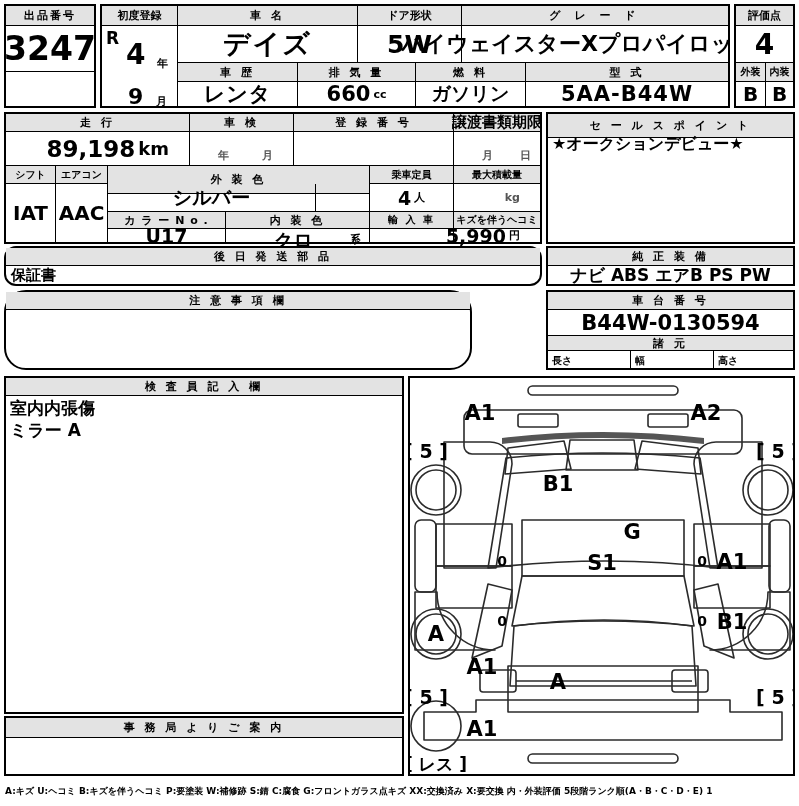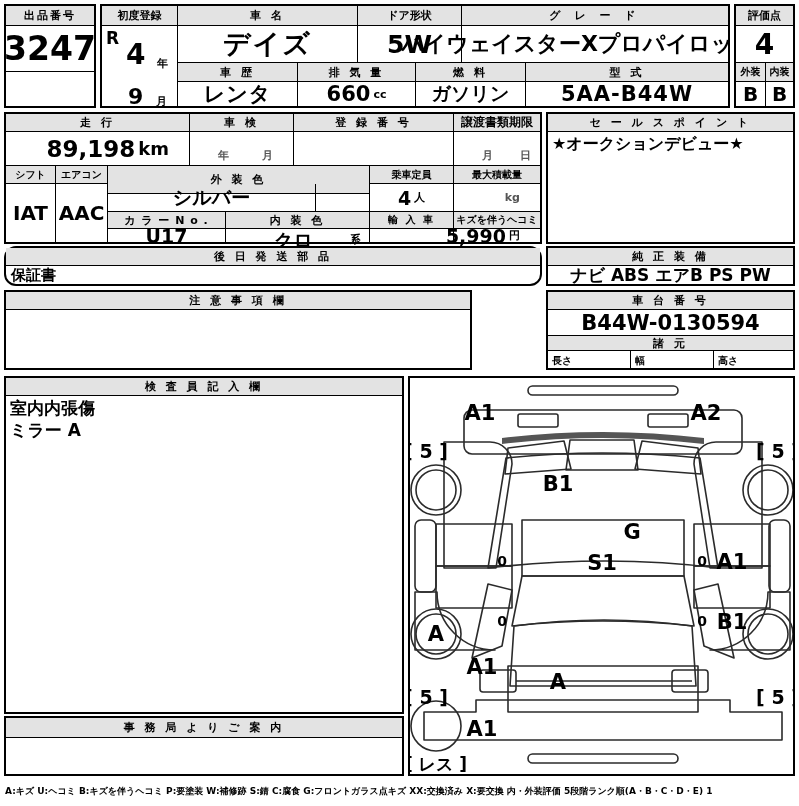--- a/index.html
+++ b/index.html
@@ -103,21 +103,21 @@
     <div class="abs hd bb t0" style="left:30px;top:57px;right:0;height:19px;font-size:10px;">内装</div>
     <div class="abs val br" style="left:0;top:76px;width:30px;bottom:0;font-size:20px;">B</div>
     <div class="abs val" style="left:30px;top:76px;right:0;bottom:0;font-size:20px;">B</div>
   </div>
 
   <div class="bx outer" style="left:4px;top:112px;width:538px;height:132px;">
 
     <div class="abs hd bb br" style="left:0;top:0;width:184px;height:18px;">走 行</div>
     <div class="abs hd bb br" style="left:184px;top:0;width:104px;height:18px;">車 検</div>
     <div class="abs hd bb br" style="left:288px;top:0;width:160px;height:18px;">登 録 番 号</div>
-    <div class="abs hd bb t0" style="left:448px;top:0;right:0;height:18px;font-size:12px;">譲渡書類期限</div>
+    <div class="abs hd bb t0" style="left:448px;top:0;right:0;height:18px;font-size:15px;">譲渡書類期限</div>
 
     <div class="abs val r bb br" style="left:0;top:18px;width:184px;height:34px;font-size:23px;">
       <span>89,198</span>
       <span class="unit" style="font-size:18px;">km</span>
     </div>
     <div class="abs bb br" style="left:184px;top:18px;width:104px;height:34px;">
       <span class="abs gray" style="left:28px;top:16px;font-size:11px;font-weight:600;">年</span>
       <span class="abs gray" style="left:72px;top:16px;font-size:11px;font-weight:600;">月</span>
     </div>
     <div class="abs val bb br" style="left:288px;top:18px;width:160px;height:34px;font-size:15px;"></div>
@@ -163,26 +163,26 @@
       <span>5,990</span>
       <span class="unit">円</span>
     </div>
   </div>
 
   <div class="bx outer" style="left:4px;top:246px;width:538px;height:40px;border-radius:12px;">
     <div class="abs hd bb" style="left:0;top:0;right:0;height:18px;">後 日 発 送 部 品</div>
     <div class="abs val l" style="left:0;top:18px;right:0;bottom:0;font-size:15px;">保証書</div>
   </div>
 
-  <div class="bx outer" style="left:4px;top:290px;width:468px;height:80px;">
+  <div class="bx outer" style="left:4px;top:290px;width:468px;height:80px;border-radius:22px;">
     <div class="abs hd bb" style="left:0;top:0;right:0;height:18px;">注 意 事 項 欄</div>
   </div>
 
   <div class="bx outer" style="left:546px;top:112px;width:249px;height:132px;">
-    <div class="abs hd bb tight" style="left:0;top:0;right:0;height:18px;letter-spacing:3px;">セ ー ル ス ポ イ ン ト</div>
+    <div class="abs hd bb tight" style="left:0;top:0;right:0;height:24px;letter-spacing:3px;">セ ー ル ス ポ イ ン ト</div>
     <div class="abs" style="left:4px;top:20px;right:2px;bottom:2px;font-size:16px;font-weight:700;">★オークションデビュー★</div>
   </div>
 
   <div class="bx outer" style="left:546px;top:246px;width:249px;height:40px;">
     <div class="abs hd bb" style="left:0;top:0;right:0;height:18px;">純 正 装 備</div>
     <div class="abs val" style="left:0;top:18px;right:0;bottom:0;font-size:17px;">ナビ ABS エアB PS PW</div>
   </div>
 
   <div class="bx outer" style="left:546px;top:290px;width:249px;height:80px;">
     <div class="abs hd bb" style="left:0;top:0;right:0;height:18px;">車 台 番 号</div>

